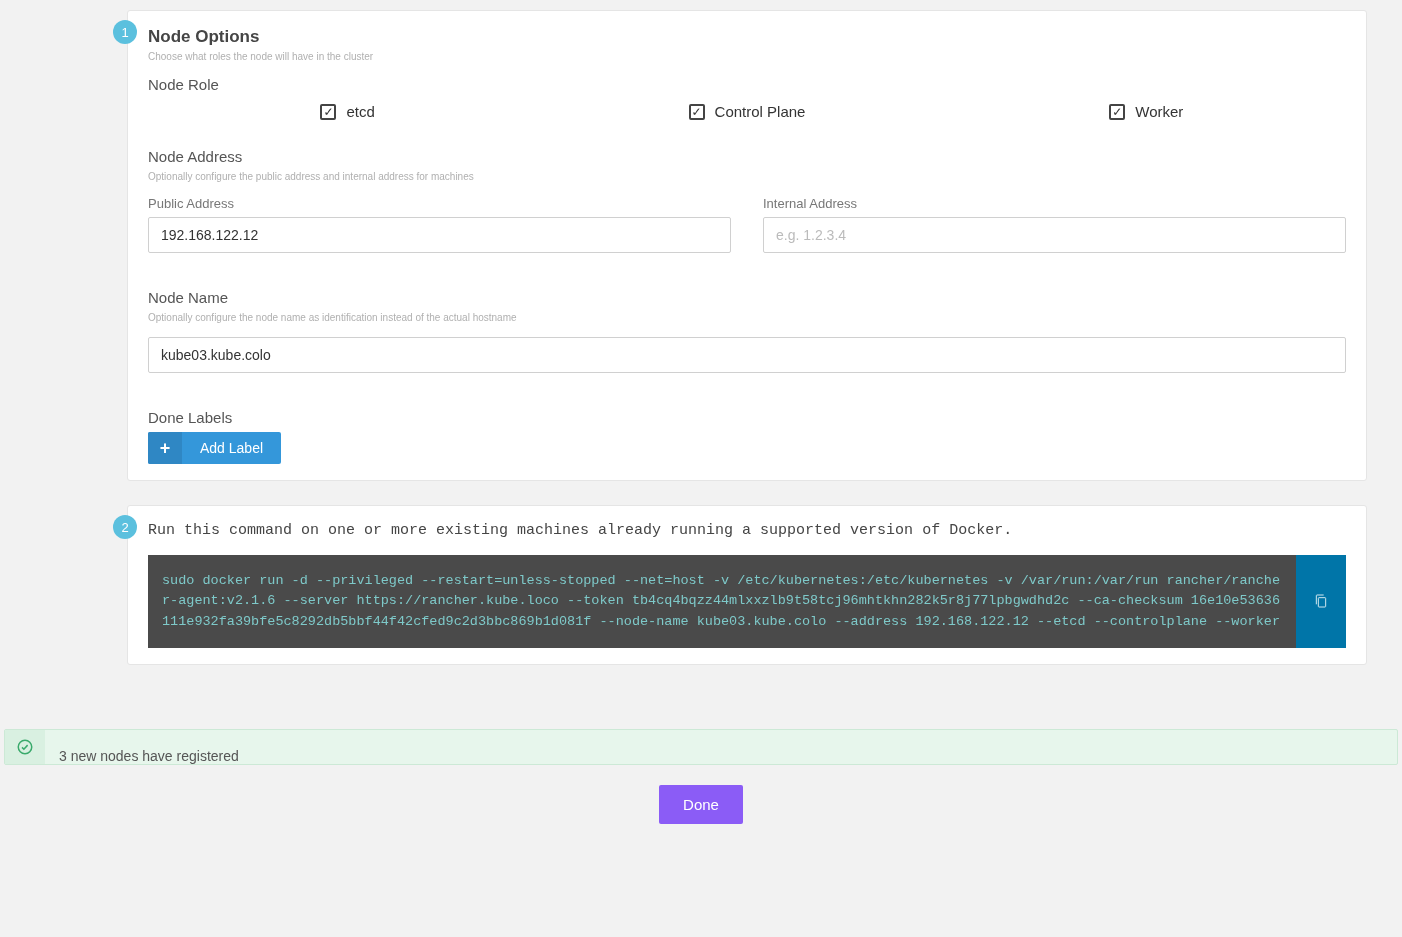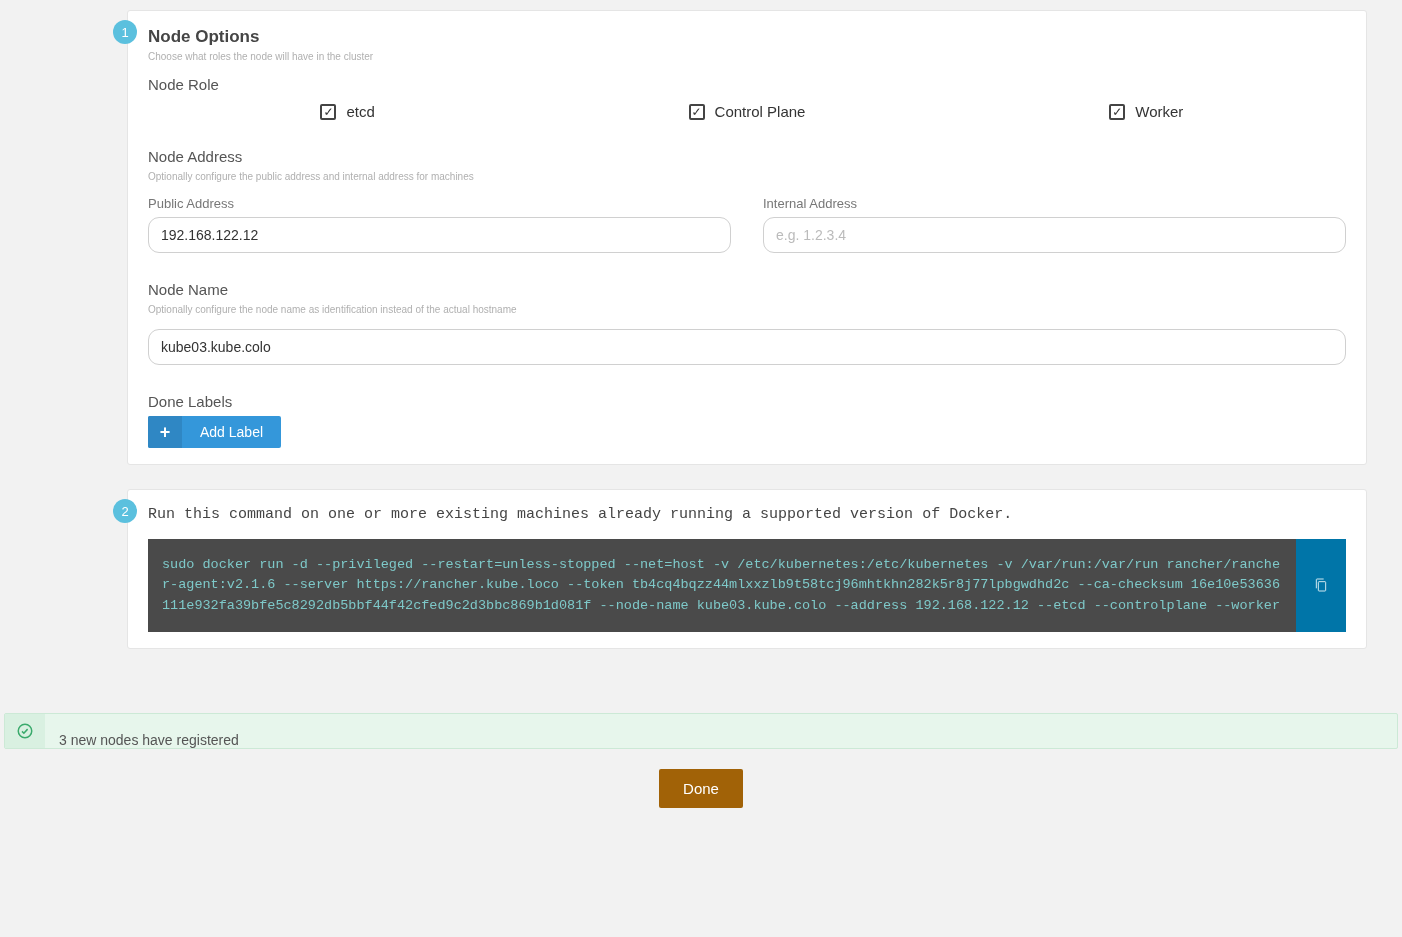--- a/index.html
+++ b/index.html
@@ -83,39 +83,39 @@
       background: #fff;
       cursor: pointer;
     }
     .checkbox-label {
       font-size: 15px;
       color: #333;
     }
     .field-row {
       display: flex;
       gap: 32px;
-      margin-bottom: 28px;
+      margin-bottom: 36px;
     }
     .field {
       flex: 1;
     }
     .field-half {
       width: calc(50% - 10px);
     }
     .field-label {
       font-size: 13px;
       color: #777;
       margin-bottom: 6px;
       display: block;
     }
     .text-input {
       width: 100%;
       padding: 9px 12px;
       border: 1px solid #d0d0d0;
-      border-radius: 11px;
+      border-radius: 2px;
       font-size: 14px;
       color: #333;
       font-family: inherit;
     }
     .text-input::placeholder {
       color: #bbb;
     }
     .divider-space {
       margin-top: 8px;
     }
@@ -205,21 +205,21 @@
     .notification .msg {
       padding: 0 14px;
       font-size: 14px;
       color: #555;
     }
     .done-row {
       text-align: center;
       margin: 18px 0 30px 0;
     }
     .done-btn {
-      background: #a16207;
+      background: #8b5cf6;
       color: #fff;
       border: none;
       padding: 11px 24px;
       font-size: 15px;
       border-radius: 2px;
       cursor: pointer;
     }
   </style>
 </head>
 <body>

